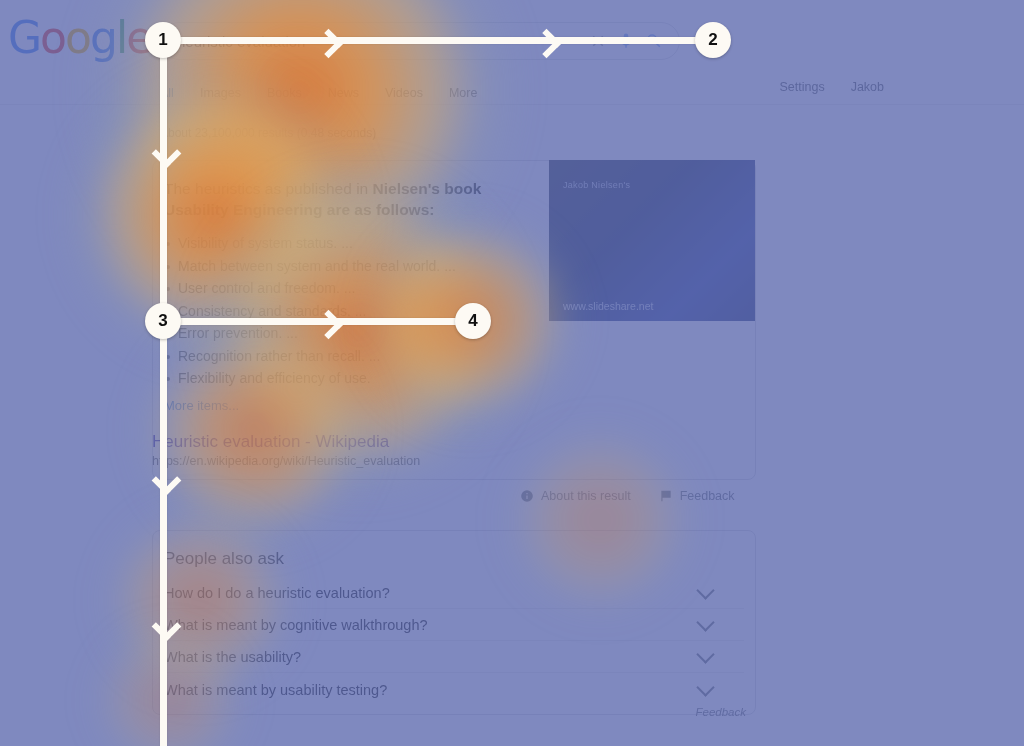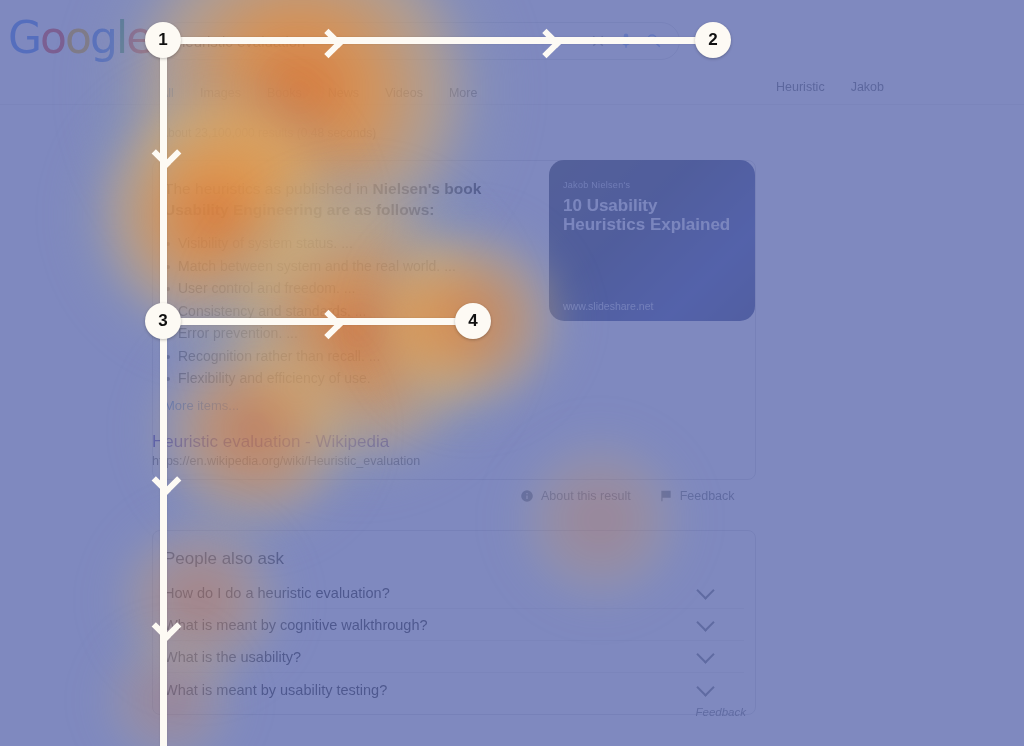--- a/index.html
+++ b/index.html
@@ -43,21 +43,21 @@
              line-height:22.5px;color:#3c4043;margin:0;padding:0;list-style:none;}
   .snip-list li{position:relative;padding-left:14px;}
   .snip-list li:before{content:"";position:absolute;left:2px;top:10px;width:4px;height:4px;
                        border-radius:50%;background:#5f6368;}
   .more-items{position:absolute;left:164px;top:398px;font-size:13px;color:#1a73e8;}
   .src-title{position:absolute;left:152px;top:432px;font-size:17px;color:#1a0dab;}
   .src-url{position:absolute;left:152px;top:454px;font-size:12.5px;color:#4d5156;}
 
   .thumb{position:absolute;left:549px;top:160px;width:206px;height:161px;
          background:linear-gradient(135deg,#3c4656 0%,#2b3a63 40%,#3b4fa0 75%,#2f3f78 100%);
-         overflow:hidden;border-radius:15px;}
+         overflow:hidden;}
   .thumb .t-brand{position:absolute;left:14px;top:20px;font-size:9px;color:#b9c3d6;letter-spacing:.3px;}
   .thumb .t-title{position:absolute;left:14px;top:36px;width:180px;font-size:17px;line-height:19px;
                   color:#eef2fa;font-weight:600;}
   .thumb .t-url{position:absolute;left:14px;bottom:9px;font-size:10.5px;color:#c9d3e8;}
 
   .aboutrow{position:absolute;left:520px;top:489px;display:flex;align-items:center;gap:28px;
             font-size:12.5px;color:#70757a;}
   .aboutrow .it{display:flex;align-items:center;gap:7px;}
 
   .paa-card{position:absolute;left:152px;top:530px;width:604px;height:185px;
@@ -128,21 +128,21 @@
           <span>News</span>
         </div>
       <div class="tab">
           <span>Videos</span>
         </div>
       <div class="tab">
           <span>More</span>
         </div>
     </div>
     <div class="navtools">
-      <div>Heuristic</div>
+      <div>Settings</div>
       <div>Jakob</div>
     </div>
     <div class="navrule"></div>
 
     <div class="statsline">About 23,100,000 results (0.48 seconds)</div>
 
     <div class="result-card"></div>
 
     <div class="snippet-title">
       <span style="font-weight: 400;">The heuristics as published in </span><span style="font-weight: 700;">Nielsen's book Usability Engineering are as follows:</span>
@@ -157,21 +157,20 @@
       <li>Recognition rather than recall. ...</li>
       <li>Flexibility and efficiency of use.</li>
     </ul>
 
     <div class="more-items">More items...</div>
     <div class="src-title">Heuristic evaluation - Wikipedia</div>
     <div class="src-url">https://en.wikipedia.org/wiki/Heuristic_evaluation</div>
 
     <div class="thumb">
       <div class="t-brand">Jakob Nielsen's</div>
-      <div class="t-title">10 Usability Heuristics Explained</div>
       <div class="t-url">www.slideshare.net</div>
     </div>
 
     <div class="aboutrow">
       <div class="it">
         <svg width="14" height="14" viewBox="0 0 24 24">
             <path fill="#70757a" d="M12 2a10 10 0 1 0 0 20 10 10 0 0 0 0-20zm1 15h-2v-6h2zm0-8h-2V7h2z"></path>
           </svg>
         <span>About this result</span>
       </div>

